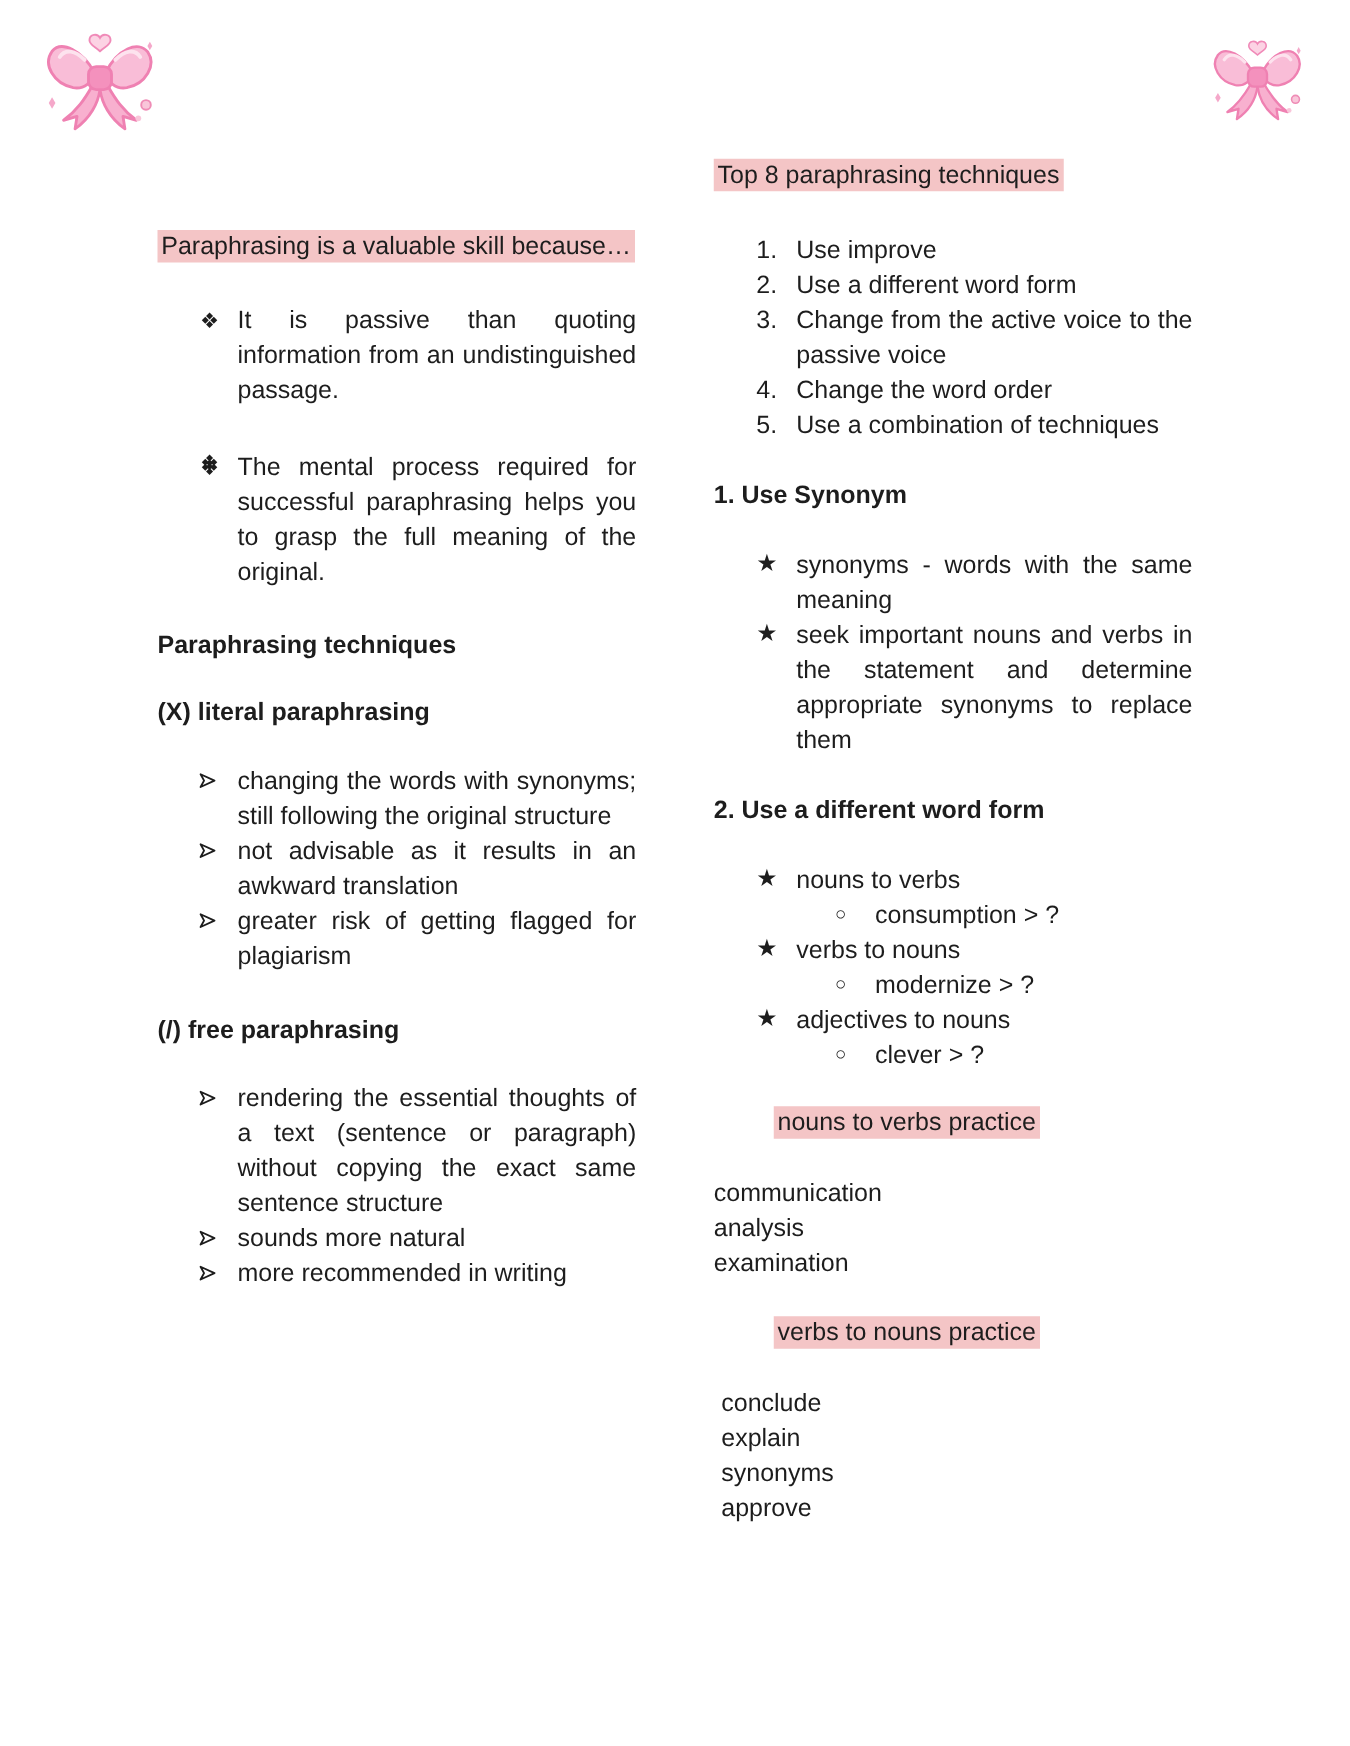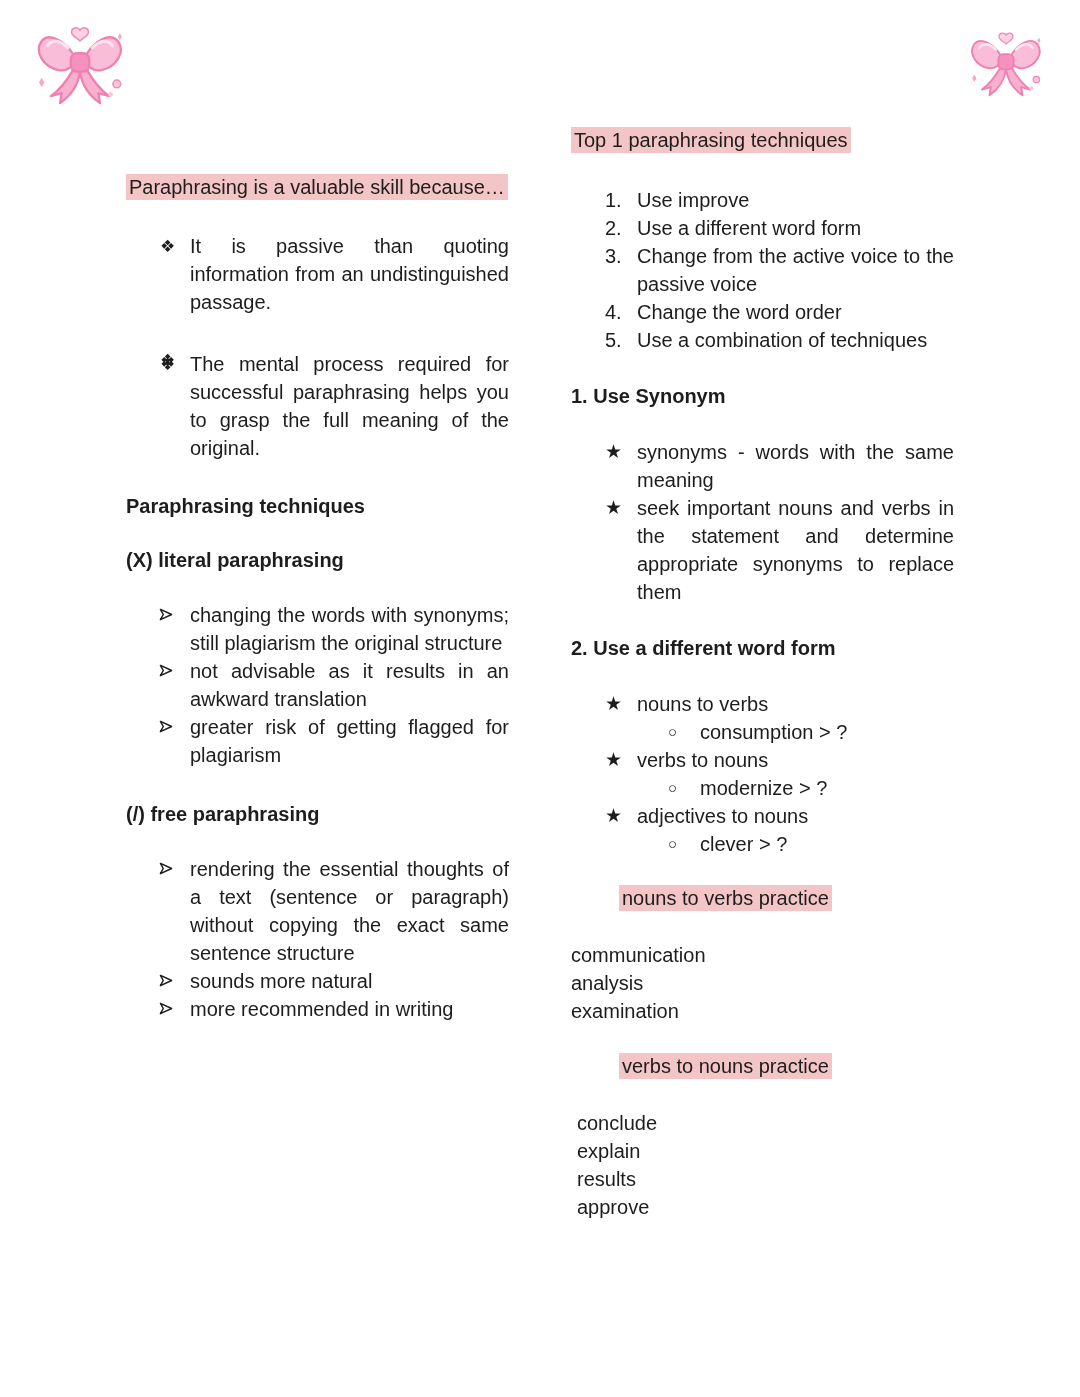--- a/index.html
+++ b/index.html
@@ -6,21 +6,21 @@
   .page {
     position:relative; width:1080px; height:1397px; background:#ffffff;
     font-family:"Liberation Sans", sans-serif; font-size:20px; line-height:28px;
     color:#1d1d1d; overflow:hidden;
   }
   .bow { position:absolute; }
   .bow-left  { left:34px;  top:20px; width:92px;  height:88px; }
   .bow-right { left:968px; top:26px; width:76px;  height:74px; }
 
   .col { position:absolute; }
-  .col-left  { left:126px; top:173px; width:383px; }
+  .col-left  { left:126px; top:183px; width:383px; }
   .col-right { left:571px; top:126px; width:383px; }
 
   .hl { background:#f4c5c6; padding:2px 3px; }
   b, .bold { font-weight:bold; }
 
   .jus { text-align:justify; }
   p { margin:0; }
 
   
   .li { position:relative; margin:0; }
@@ -103,21 +103,21 @@
     </div>
 
     <p class="bold mb26">Paraphrasing techniques</p>
 
     <p class="bold mb27">(X) literal paraphrasing</p>
 
     <div class="li li-a jus">
       <svg class="mk" width="15" height="13" viewBox="0 0 16 14">
           <path d="M1.5 1.5 L13.5 7 L1.5 12.5 L4.5 7 Z" fill="#ffffff" stroke="#1d1d1d" stroke-width="1.6" stroke-linejoin="round"></path>
         </svg>
-      <span>changing the words with synonyms; still plagiarism the original structure</span>
+      <span>changing the words with synonyms; still following the original structure</span>
     </div>
     <div class="li li-a jus">
       <svg class="mk" width="15" height="13" viewBox="0 0 16 14">
           <path d="M1.5 1.5 L13.5 7 L1.5 12.5 L4.5 7 Z" fill="#ffffff" stroke="#1d1d1d" stroke-width="1.6" stroke-linejoin="round"></path>
         </svg>
       <span>not advisable as it results in an awkward translation</span>
     </div>
     <div class="li li-a jus mb31">
       <svg class="mk" width="15" height="13" viewBox="0 0 16 14">
           <path d="M1.5 1.5 L13.5 7 L1.5 12.5 L4.5 7 Z" fill="#ffffff" stroke="#1d1d1d" stroke-width="1.6" stroke-linejoin="round"></path>
@@ -143,21 +143,21 @@
       <svg class="mk" width="15" height="13" viewBox="0 0 16 14">
           <path d="M1.5 1.5 L13.5 7 L1.5 12.5 L4.5 7 Z" fill="#ffffff" stroke="#1d1d1d" stroke-width="1.6" stroke-linejoin="round"></path>
         </svg>
       <span>more recommended in writing</span>
     </div>
 
   </div>
 
   <div class="col col-right">
 
-    <p class="mb32"><span class="hl">Top 1 paraphrasing techniques</span></p>
+    <p class="mb32"><span class="hl">Top 8 paraphrasing techniques</span></p>
 
     <div class="li li-n">
       <span class="mk">1.</span>
       <span>Use improve</span>
     </div>
     <div class="li li-n">
       <span class="mk">2.</span>
       <span>Use a different word form</span>
     </div>
     <div class="li li-n jus">
@@ -217,19 +217,19 @@
       <p>communication</p>
       <p>analysis</p>
       <p class="mb27">examination</p>
     </div>
 
     <p class="mb29"><span class="hl">verbs to nouns practice</span></p>
 
     <div class="word-list-2">
       <p>conclude</p>
       <p>explain</p>
-      <p>results</p>
+      <p>synonyms</p>
       <p>approve</p>
     </div>
 
   </div>
 
 </div>
 
 </body></html>

